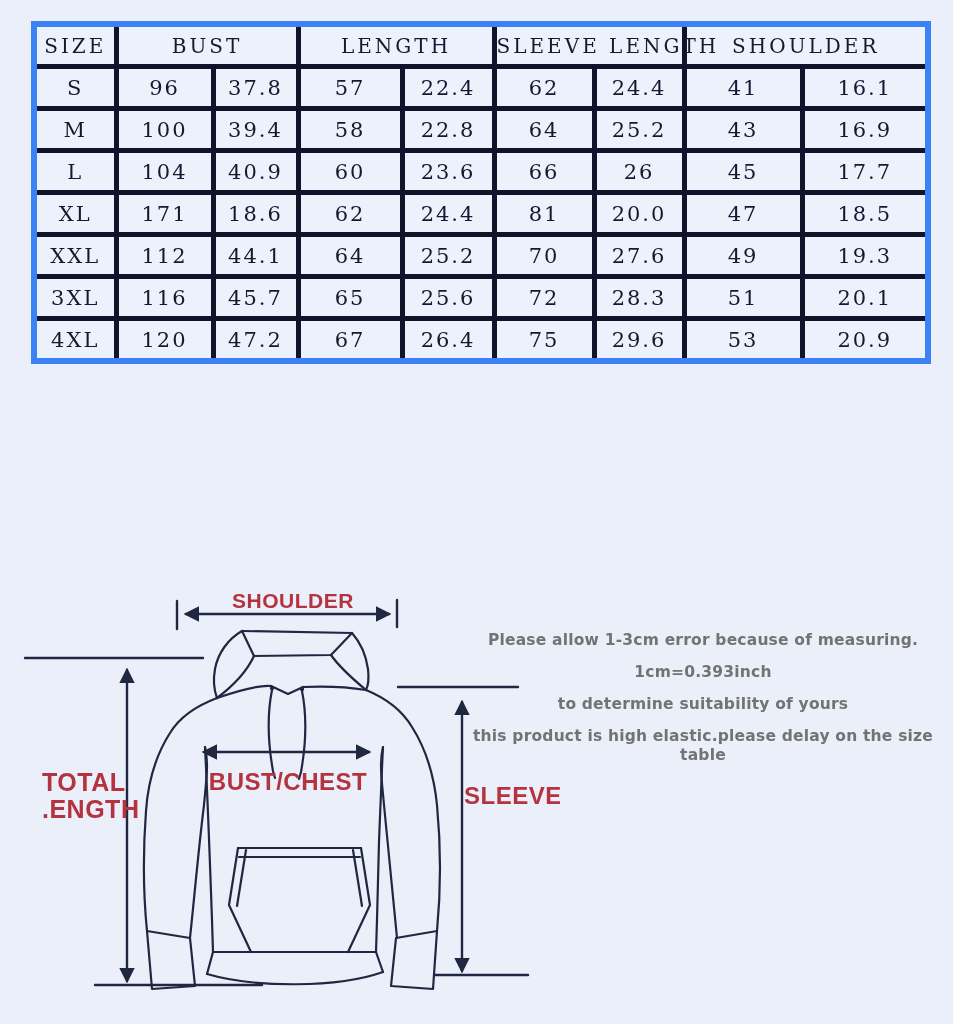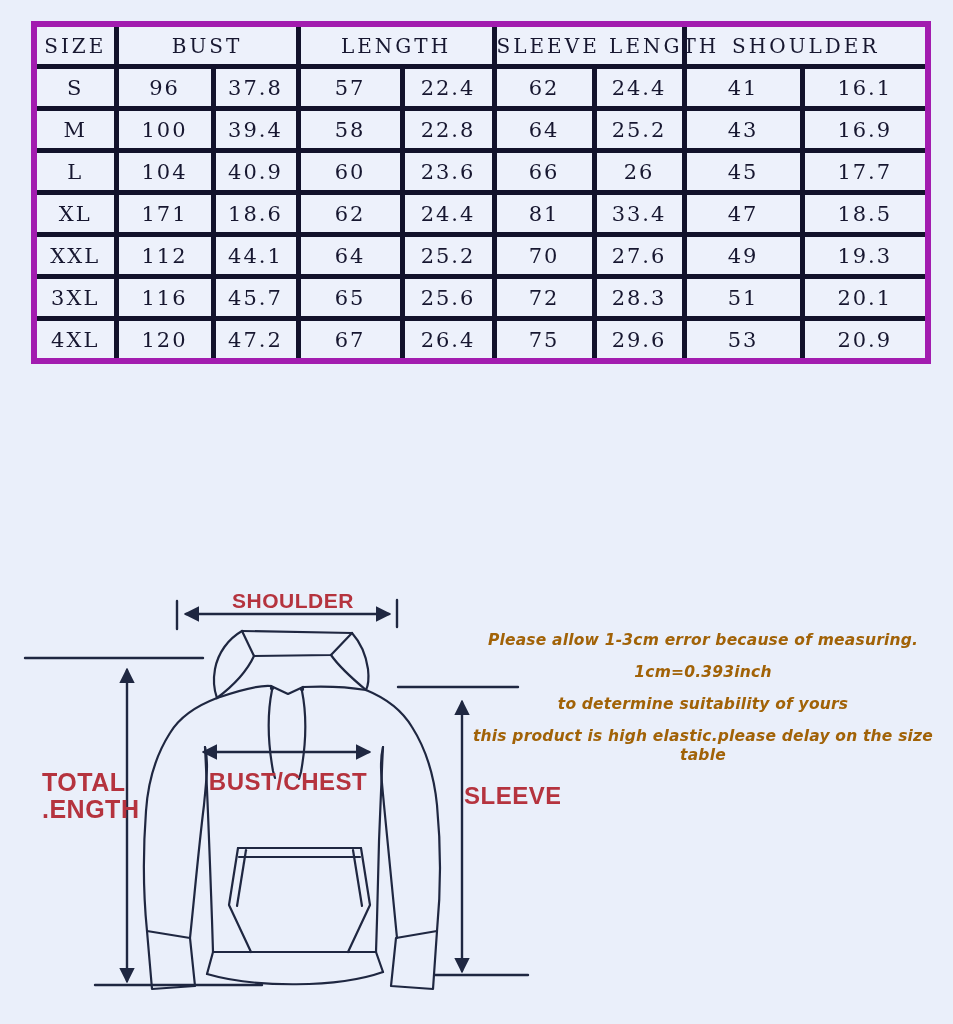--- a/index.html
+++ b/index.html
@@ -6,21 +6,21 @@
   body{
     width:953px;height:1024px;position:relative;overflow:hidden;
     background:#eaeffa;
     font-family:"DejaVu Serif", serif;
     color:#171730;
   }
   
   table.size-chart{
     position:absolute;left:31px;top:21px;width:894px;
     border-collapse:collapse;table-layout:fixed;
-    background:#84cc16;border:6px solid #a21caf;
+    background:#84cc16;border:6px solid #3b82f6;
   }
   table.size-chart th, table.size-chart td{
     border:5px solid #12122b;background:#edf1fb;
     text-align:center;vertical-align:middle;
     height:37px;padding:0;white-space:nowrap;
     font-size:21px;font-weight:normal;color:#171730;
   }
   table.size-chart th{letter-spacing:3px;font-size:20px;}
   table.size-chart td{letter-spacing:2px;}
   td.size-col{letter-spacing:1px;}
@@ -30,22 +30,22 @@
   .diagram-svg .meas{fill:none;stroke:#1f2741;stroke-width:2.4;stroke-linecap:round;}
   .diagram-svg text{
     font-family:"Liberation Sans", sans-serif;font-weight:bold;
     fill:#b5333e;letter-spacing:0.5px;
   }
   
   .notes{
     position:absolute;left:468px;top:631px;width:470px;
     text-align:center;
     font-family:"DejaVu Sans", sans-serif;
-    font-style:italic;font-weight:bold;
-    font-size:15.5px;color:#a16207;letter-spacing:0.2px;
+    font-weight:bold;
+    font-size:15.5px;color:#737373;letter-spacing:0.2px;
   }
   .notes p{margin:0 0 13px 0;line-height:19px;}
 </style>
 </head>
 <body>
 
 <table class="size-chart">
   <colgroup>
     <col style="width:82px">
       <col style="width:97px">
@@ -98,21 +98,21 @@
         <td>45</td>
         <td>17.7</td>
       </tr>
   <tr>
         <td class="size-col">XL</td>
         <td>171</td>
         <td>18.6</td>
         <td>62</td>
         <td>24.4</td>
         <td>81</td>
-        <td>33.4</td>
+        <td>20.0</td>
         <td>47</td>
         <td>18.5</td>
       </tr>
   <tr>
         <td class="size-col">XXL</td>
         <td>112</td>
         <td>44.1</td>
         <td>64</td>
         <td>25.2</td>
         <td>70</td>

